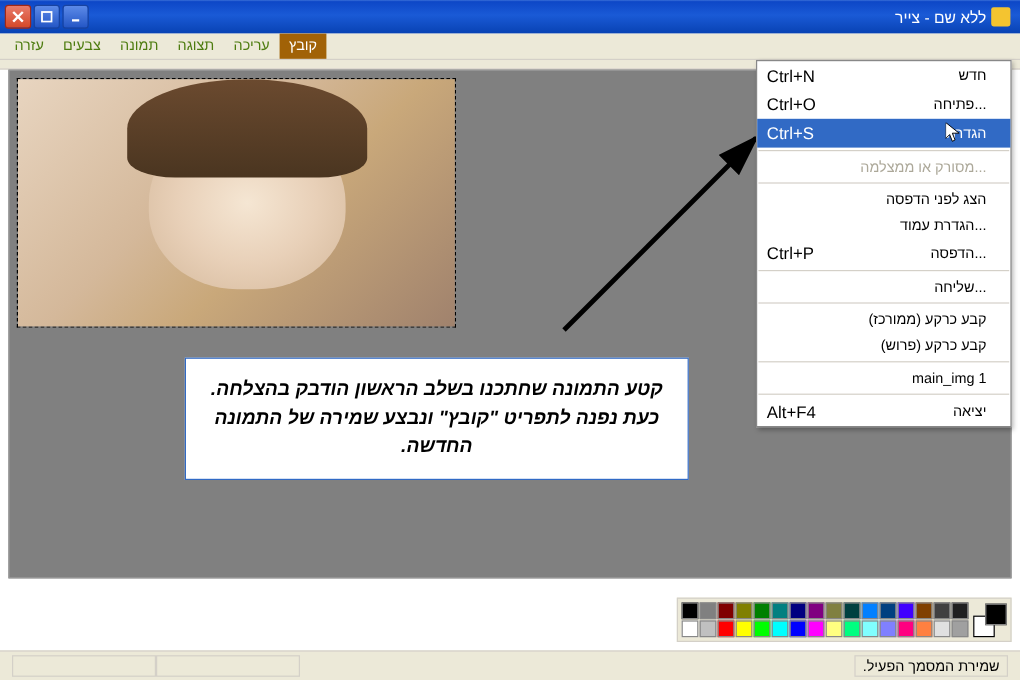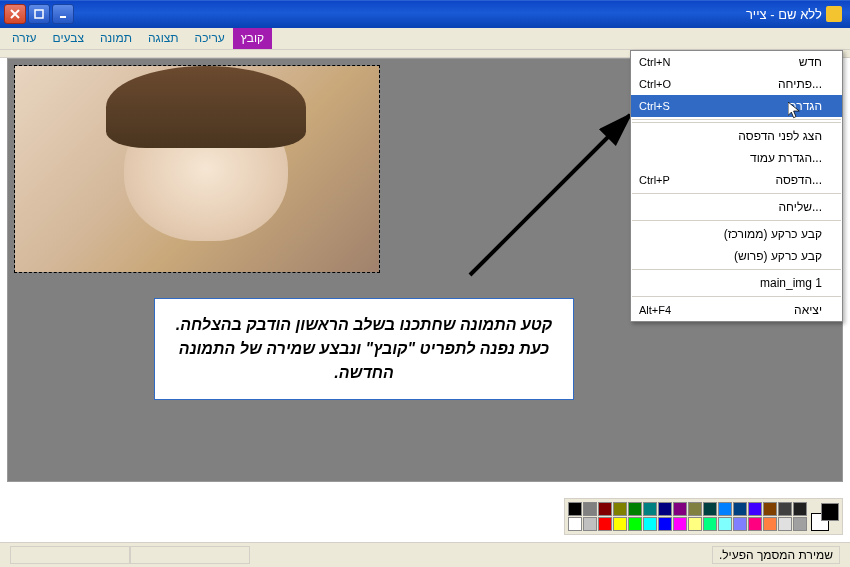--- a/index.html
+++ b/index.html
@@ -7,38 +7,38 @@
 
 .titlebar { height: 28px; background: linear-gradient(to bottom, #3a6fd8 0%, #0d47c7 5%, #1a5ad6 45%, #0842b3 100%); display: flex; align-items: center; justify-content: space-between; padding: 0 4px; color: #fff; font-size: 13px; }
 .titlebar-left { display: flex; gap: 2px; }
 .titlebar-btn { width: 22px; height: 20px; background: linear-gradient(to bottom, #5c8ae8, #2456c5); border: 1px solid #1843a0; border-radius: 3px; display: flex; align-items: center; justify-content: center; cursor: pointer; }
 .titlebar-btn.close { background: linear-gradient(to bottom, #e87b6b, #d44828); border-color: #a02818; }
 .titlebar-btn svg { width: 10px; height: 10px; }
 .titlebar-right { display: flex; align-items: center; gap: 4px; padding-right: 4px; direction: rtl; }
 .app-icon { width: 16px; height: 16px; background: #f4c430; border-radius: 2px; }
 
 .menubar { height: 22px; background: #ece9d8; display: flex; justify-content: flex-end; padding: 0 4px; border-bottom: 1px solid #d4d0c8; direction: rtl; }
-.menu-item { padding: 3px 8px; font-size: 12px; color: #0369a1; cursor: pointer; }
-.menu-item.active { background: #a21caf; color: #fff; }
+.menu-item { padding: 3px 8px; font-size: 12px; color: #4d7c0f; cursor: pointer; }
+.menu-item.active { background: #a16207; color: #fff; }
 
 .toolbar-area { height: 8px; background: #ece9d8; border-bottom: 1px solid #d4d0c8; }
 
 .canvas-area { position: absolute; top: 58px; left: 7px; right: 7px; height: 424px; background: #808080; border: 1px solid #999; }
 
 .image-frame { position: absolute; top: 6px; left: 6px; width: 366px; height: 208px; border: 1px dashed #000; background: #808080; }
 .portrait { width: 100%; height: 100%; background: linear-gradient(135deg, #e8d5c0 0%, #d4b89a 40%, #c9a87a 60%, #a0826d 100%); position: relative; overflow: hidden; }
 .portrait::before { content: ""; position: absolute; top: 15%; left: 30%; width: 45%; height: 70%; background: radial-gradient(ellipse at center, #f5e6d3 0%, #e8d0b8 50%, #d4b89a 100%); border-radius: 50% 50% 45% 45%; }
 .portrait::after { content: ""; position: absolute; top: 0; left: 25%; width: 55%; height: 40%; background: linear-gradient(to bottom, #6b4a2f, #4a3520); border-radius: 50% 50% 20% 20%; }
 
 .dropdown { position: absolute; top: 50px; right: 7px; width: 213px; background: #fff; border: 1px solid #888; box-shadow: 2px 2px 4px rgba(0,0,0,0.3); z-index: 100; direction: rtl; }
 .dd-item { display: flex; justify-content: space-between; align-items: center; padding: 4px 20px 4px 8px; font-size: 12px; cursor: pointer; }
 .dd-item.highlighted { background: #316ac5; color: #fff; }
 .dd-item.disabled { color: #aca899; }
 .dd-sep { height: 1px; background: #d4d0c8; margin: 2px 1px; }
-.dd-shortcut { direction: ltr; font-size: 11px; }
+.dd-shortcut { direction: ltr; font-size: 14px; }
 
 .cursor { position: absolute; top: 102px; right: 44px; z-index: 200; pointer-events: none; }
 .cursor svg { width: 18px; height: 18px; }
 
 .arrow-annotation { position: absolute; top: 110px; left: 465px; z-index: 50; pointer-events: none; }
 
 .callout { position: absolute; top: 298px; left: 154px; width: 420px; background: #fff; border: 1px solid #316ac5; padding: 14px 18px; z-index: 60; direction: rtl; text-align: center; font-size: 16px; font-weight: bold; font-style: italic; line-height: 1.5; }
 
 .palette-area { position: absolute; bottom: 32px; right: 7px; background: #ece9d8; padding: 3px; border: 1px solid #d4d0c8; display: flex; gap: 2px; align-items: center; }
 .palette-grid { display: grid; grid-template-columns: repeat(16, 14px); grid-template-rows: repeat(2, 14px); gap: 1px; }
@@ -103,20 +103,24 @@
     </div>
     <div class="dd-item">
       <span>...פתיחה</span>
       <span class="dd-shortcut">Ctrl+O</span>
     </div>
     <div class="dd-item highlighted">
       <span>הגדרת</span>
       <span class="dd-shortcut">Ctrl+S</span>
     </div>
     <div class="dd-sep"></div>
+    <div class="dd-item disabled">
+      <span>...מסורק או ממצלמה</span>
+      <span class="dd-shortcut"></span>
+    </div>
     <div class="dd-sep"></div>
     <div class="dd-item">
       <span>הצג לפני הדפסה</span>
       <span class="dd-shortcut"></span>
     </div>
     <div class="dd-item">
       <span>...הגדרת עמוד</span>
       <span class="dd-shortcut"></span>
     </div>
     <div class="dd-item">

